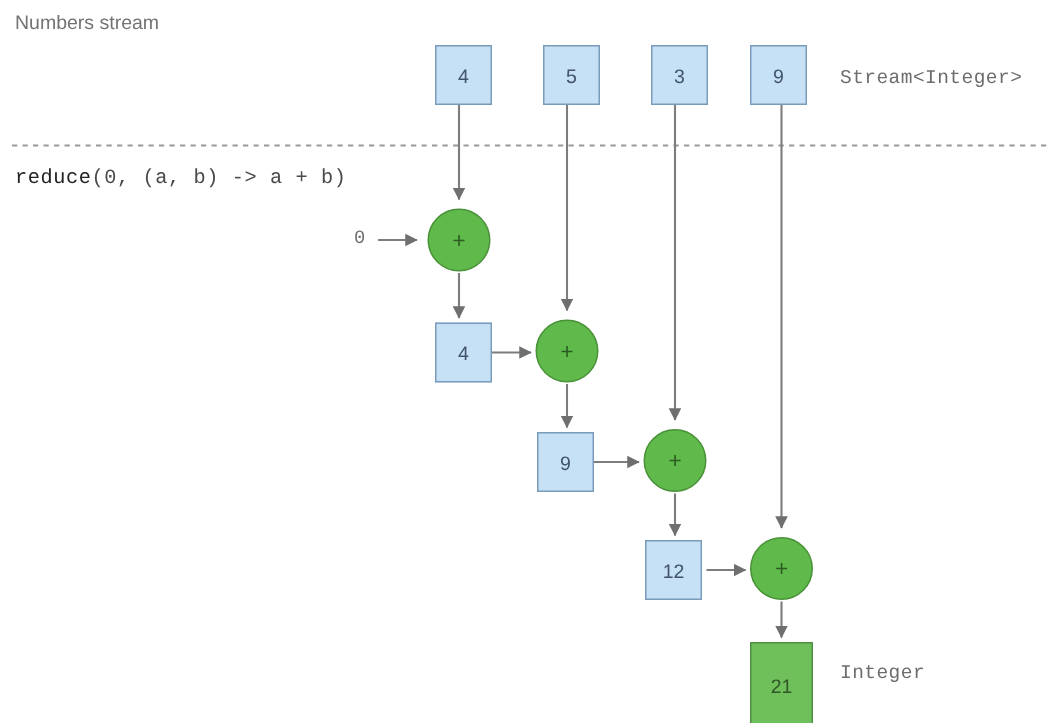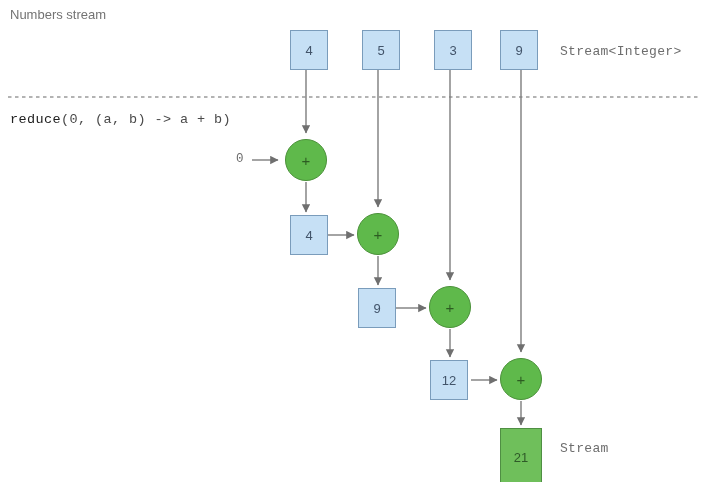--- a/index.html
+++ b/index.html
@@ -125,21 +125,21 @@
     <line x1="328" y1="235" x2="354" y2="235" stroke="#7d7d7d" stroke-width="1.4" marker-end="url(#arrow)"></line>
     <line x1="396" y1="308" x2="426" y2="308" stroke="#7d7d7d" stroke-width="1.4" marker-end="url(#arrow)"></line>
     <line x1="471" y1="380" x2="497" y2="380" stroke="#7d7d7d" stroke-width="1.4" marker-end="url(#arrow)"></line>
   </svg>
 
   <div class="title-label">Numbers stream</div>
 
   <div class="op-label"><b>reduce</b><span>(0, (a, b) -&gt; a + b)</span></div>
 
   <div class="type-label" id="type-stream">Stream&lt;Integer&gt;</div>
-  <div class="type-label" id="type-result">Stream</div>
+  <div class="type-label" id="type-result">Integer</div>
   <div class="seed-label">0</div>
 
   <div class="node box" style="left:290px; top:30px;">4</div>
   <div class="node box" style="left:362px; top:30px;">5</div>
   <div class="node box" style="left:434px; top:30px;">3</div>
   <div class="node box" style="left:500px; top:30px;">9</div>
 
   <div class="node circle" style="left:285px; top:139px;">+</div>
   <div class="node circle" style="left:357px; top:213px;">+</div>
   <div class="node circle" style="left:429px; top:286px;">+</div>

